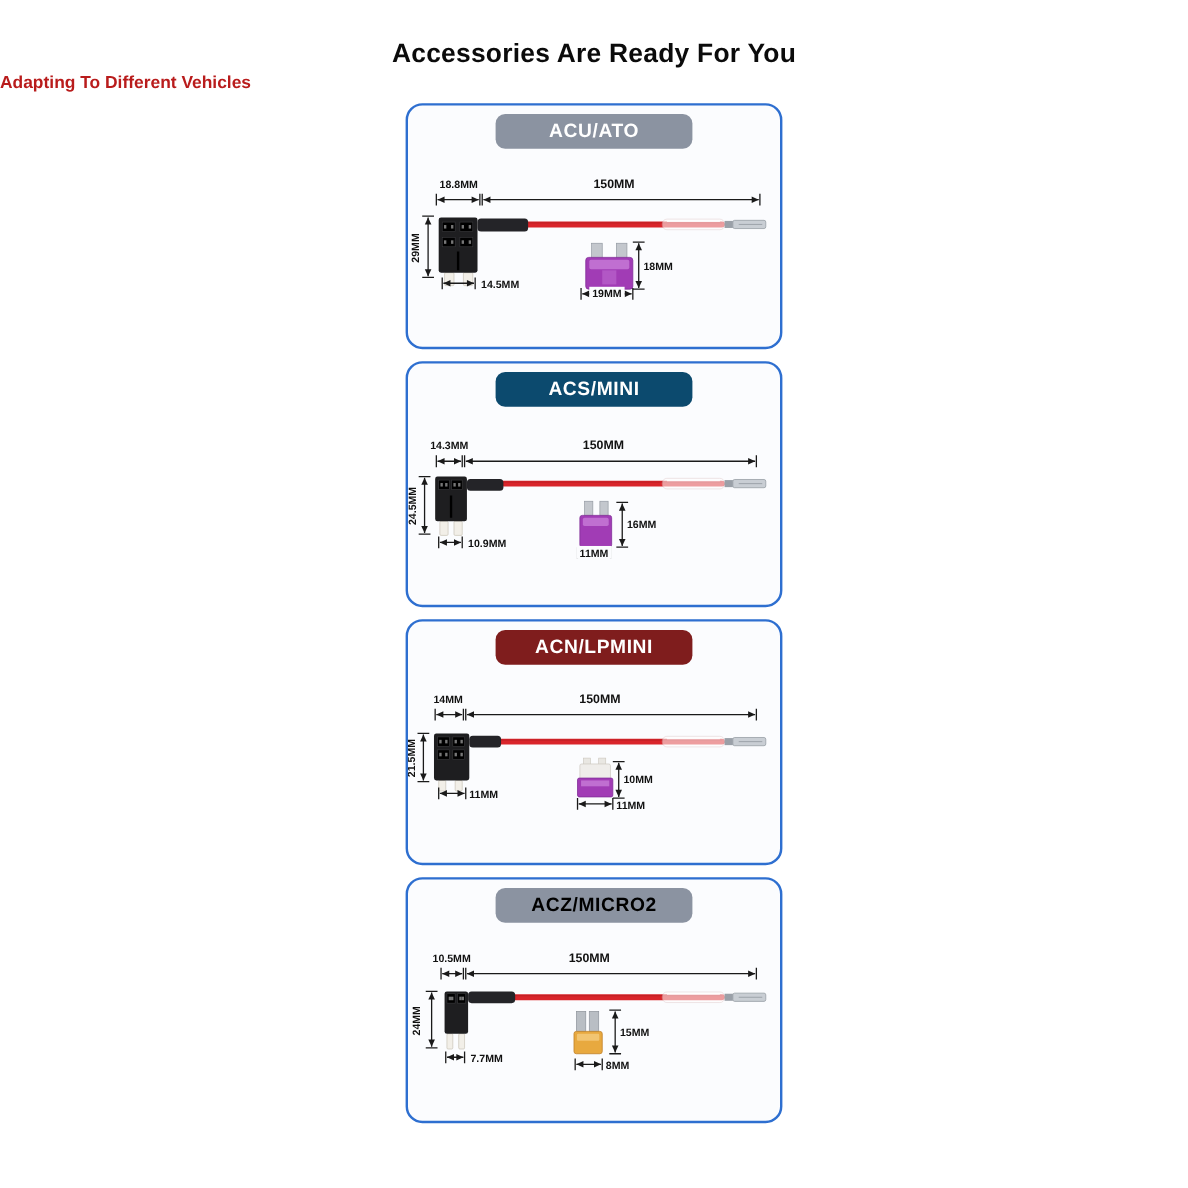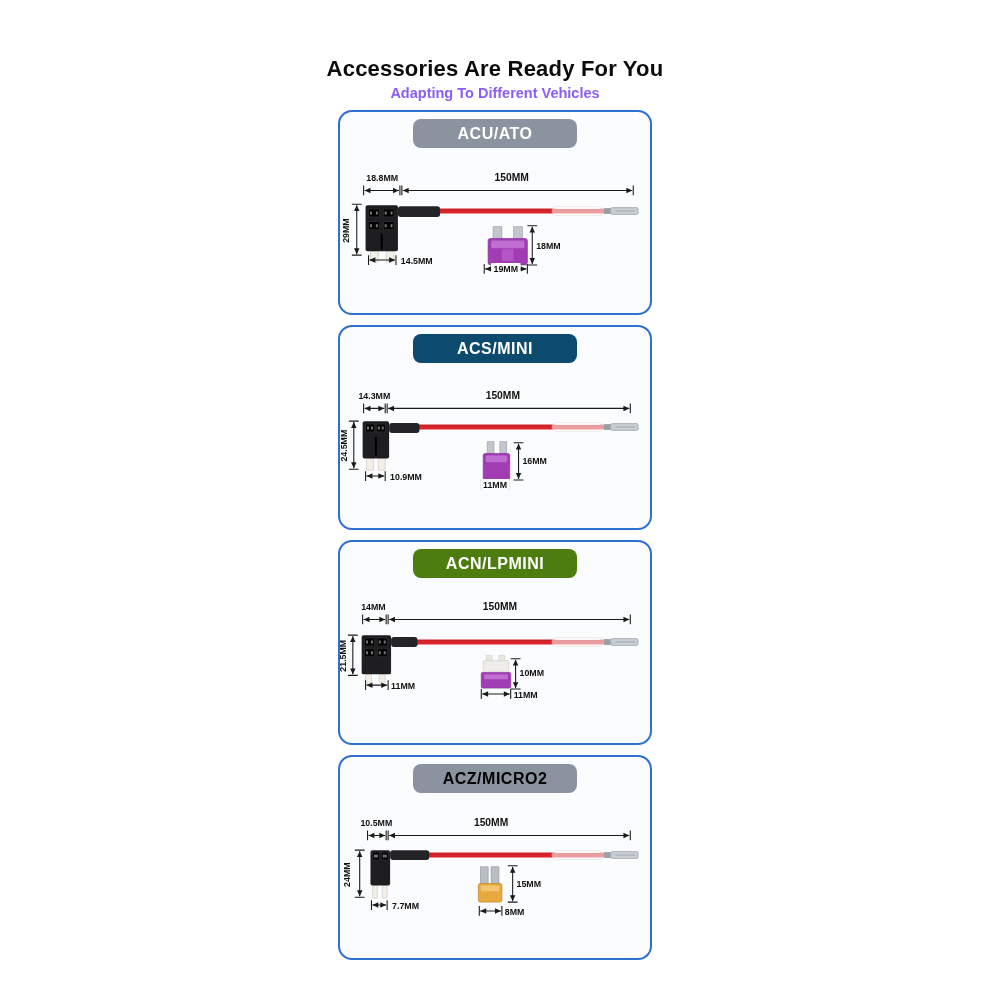--- a/index.html
+++ b/index.html
@@ -1,20 +1,20 @@
 <!DOCTYPE html>
 <html><head>
 <meta charset="utf-8">
 <style>
   *{box-sizing:border-box;margin:0;padding:0}
   html,body{background:#ffffff}
   body{width:990px;height:990px;font-family:"Liberation Sans",sans-serif;overflow:hidden}
-  .page{padding-top:56px}
+  .page{padding-top:32px}
   .title{text-align:center;font-size:22px;font-weight:600;color:#0b0b0b;letter-spacing:.2px}
-  .subtitle{text-align:center;font-size:14.5px;font-weight:700;color:#8b5cf6;margin-top:3px}
+  .subtitle{font-size:14.5px;font-weight:700;color:#b91c1c;margin-top:3px}
   .panels{width:314px;margin:9px auto 0}
   .panel{position:relative;height:205px;border:2px solid #2e6fd0;border-radius:14px;
          background:#fbfcfe;margin-bottom:10px;overflow:hidden}
   .pill{position:absolute;top:7px;left:50%;transform:translateX(-50%);width:164px;height:29px;
         line-height:29px;text-align:center;background:#8b93a1;color:#fff;font-size:16px;
         font-weight:600;border-radius:8px;letter-spacing:.5px;z-index:2}
   svg.diagram{position:absolute;inset:0;width:100%;height:100%}
   .dim{stroke:#1a1a1a;stroke-width:1.1}
   .dimf{fill:#1a1a1a}
   text.lbl{font-size:9px;font-weight:bold;fill:#111}
@@ -173,21 +173,21 @@
             <line x1="171" y1="156" x2="171" y2="166" class="dim"></line>
             <line x1="144" y1="161" x2="170" y2="161" class="dim"></line>
             <polygon points="144,161 150,158.2 150,163.8" class="dimf"></polygon>
             <polygon points="170,161 164,158.2 164,163.8" class="dimf"></polygon>
             <rect x="142" y="155" width="30" height="11" fill="#fbfcfe"></rect>
             <text x="157" y="164" class="lbl" text-anchor="middle">11MM</text>
           </g>
         </svg>
     </section>
     <section class="panel" style="border-color: rgb(46, 111, 208);">
-      <div class="pill" style="background: #4d7c0f; color: rgb(255, 255, 255);">ACN/LPMINI</div>
+      <div class="pill" style="background: #7f1d1d; color: rgb(255, 255, 255);">ACN/LPMINI</div>
       <svg class="diagram" viewBox="0 0 314 205">
           <g>
             <rect x="76" y="99.5" width="192" height="5" rx="2" fill="#d9252b"></rect>
             <line x1="78" y1="100.7" x2="266" y2="100.7" stroke="#a31a1f" stroke-width="0.8" opacity="0.55"></line>
             <rect x="215" y="97.5" width="53" height="9" rx="4" fill="#ffffff" opacity="0.55" stroke="#d9bcbc" stroke-width="0.6"></rect>
             <line x1="219" y1="99.4" x2="264" y2="99.4" stroke="#ffffff" stroke-width="1" opacity="0.85"></line>
             <rect x="268" y="99" width="7" height="6" fill="#9aa0a8"></rect>
             <rect x="275" y="98.5" width="28" height="7" rx="1.5" fill="#c9ced4" stroke="#8f959c" stroke-width="0.6"></rect>
             <line x1="280" y1="102" x2="300" y2="102" stroke="#9aa0a8" stroke-width="0.8"></line>
           </g>

